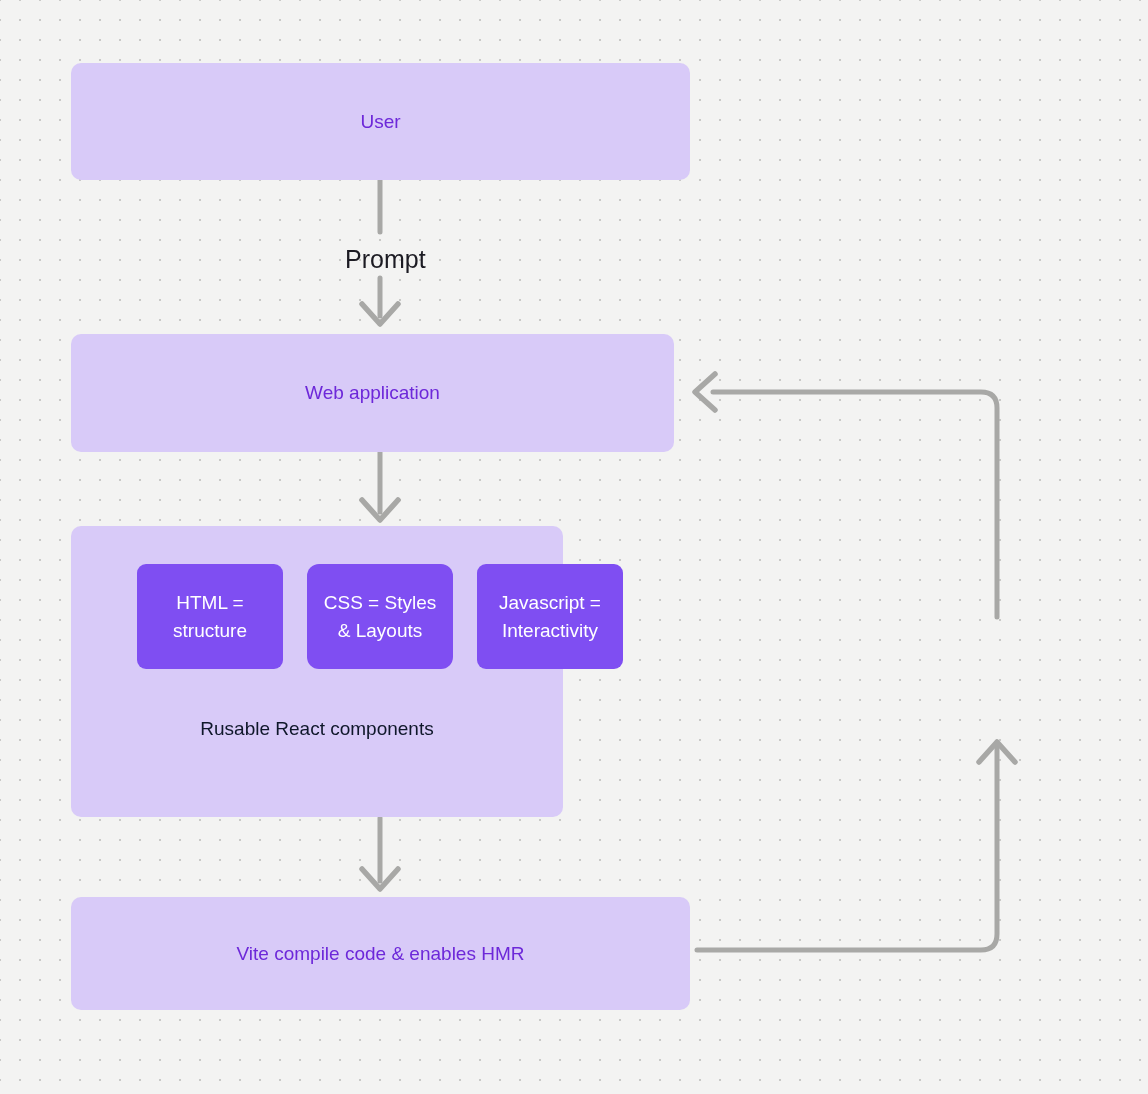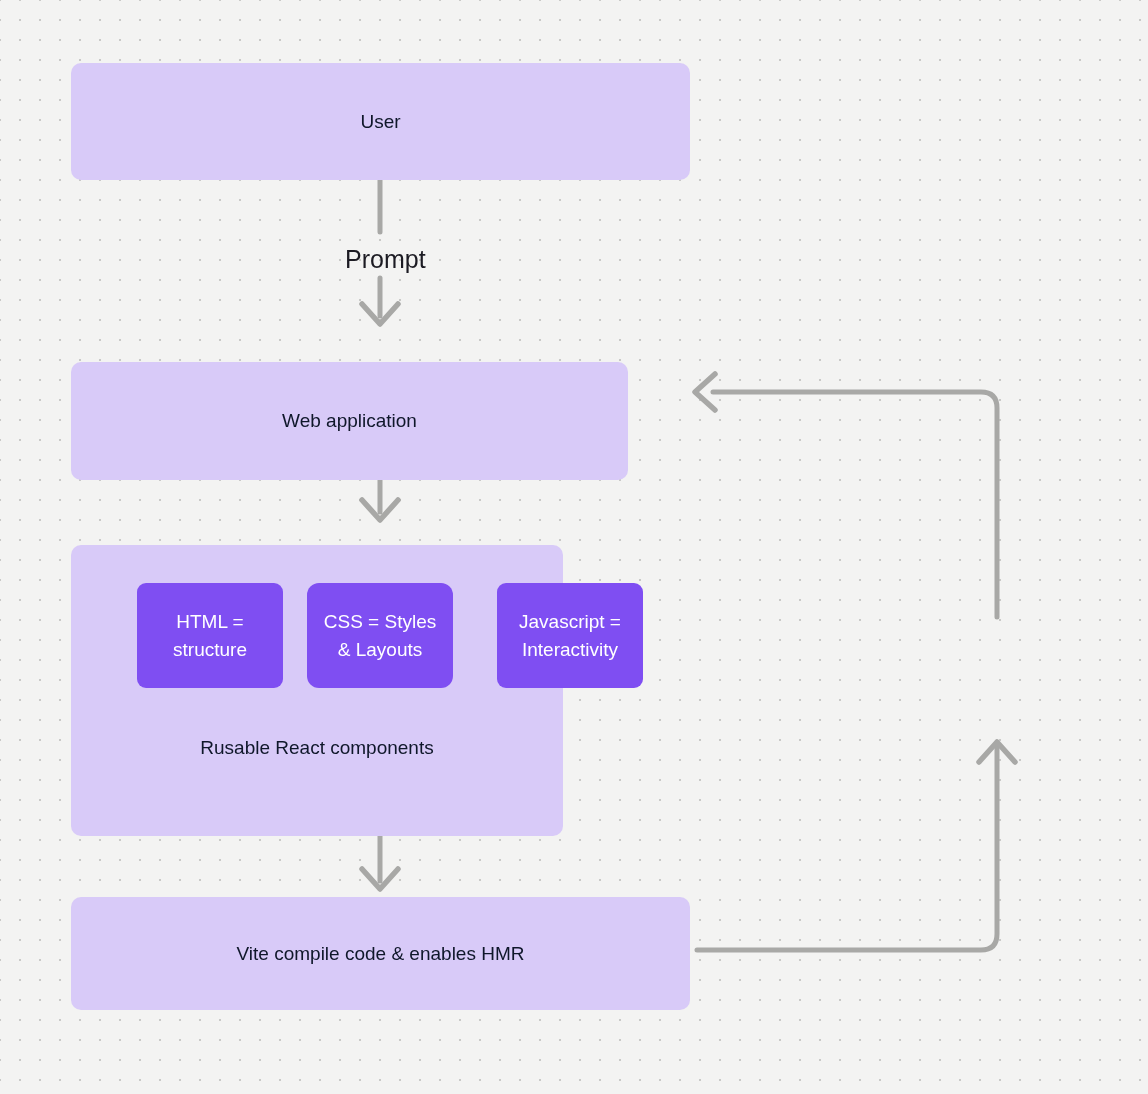--- a/index.html
+++ b/index.html
@@ -19,21 +19,21 @@
     font-family: "Liberation Sans", sans-serif;
   }
 
   .node {
     position: absolute;
     box-sizing: border-box;
     display: flex;
     align-items: center;
     justify-content: center;
     text-align: center;
-    color: #0f172a;
+    color: #6d28d9;
     font-size: 19px;
     line-height: 1.45;
     border-radius: 10px;
     background: #d8caf8;
     user-select: none;
   }
 
   .node.vivid {
     background: #7f4ef2;
     color: #ffffff;
@@ -125,38 +125,38 @@
   </svg>
 
   <div class="node" style="left:71px; top:63px; width:619px; height:117px;">
     <span>User</span>
   </div>
 
   <div class="edge-label" style="left:345px; top:245px;">
     <span>Prompt</span>
   </div>
 
-  <div class="node" style="left:71px; top:334px; width:557px; height:118px;margin-top:28px;">
+  <div class="node" style="left:71px; top:334px; width:603px; height:118px;">
     <span>Web application</span>
   </div>
 
-  <div class="group-box" style="left:71px; top:545px; width:492px; height:291px;">
+  <div class="group-box" style="left:71px; top:526px; width:492px; height:291px;">
     <div class="node vivid" style="left:66px; top:38px; width:146px; height:105px;">
       <span>
         <span>HTML =</span><br>
         <span>structure</span>
       </span>
     </div>
     <div class="node vivid" style="left:236px; top:38px; width:146px; height:105px;border-radius:12px;">
       <span>
         <span>CSS = Styles</span><br>
         <span>&amp; Layouts</span>
       </span>
     </div>
-    <div class="node vivid" style="left:406px; top:38px; width:146px; height:105px;margin-left:20px;">
+    <div class="node vivid" style="left:406px; top:38px; width:146px; height:105px;">
       <span>
         <span>Javascript =</span><br>
         <span>Interactivity</span>
       </span>
     </div>
     <div class="group-caption" style="top:192px;">Rusable React components</div>
   </div>
 
   <div class="node" style="left:71px; top:897px; width:619px; height:113px;">
     <span>Vite compile code &amp; enables HMR</span>

